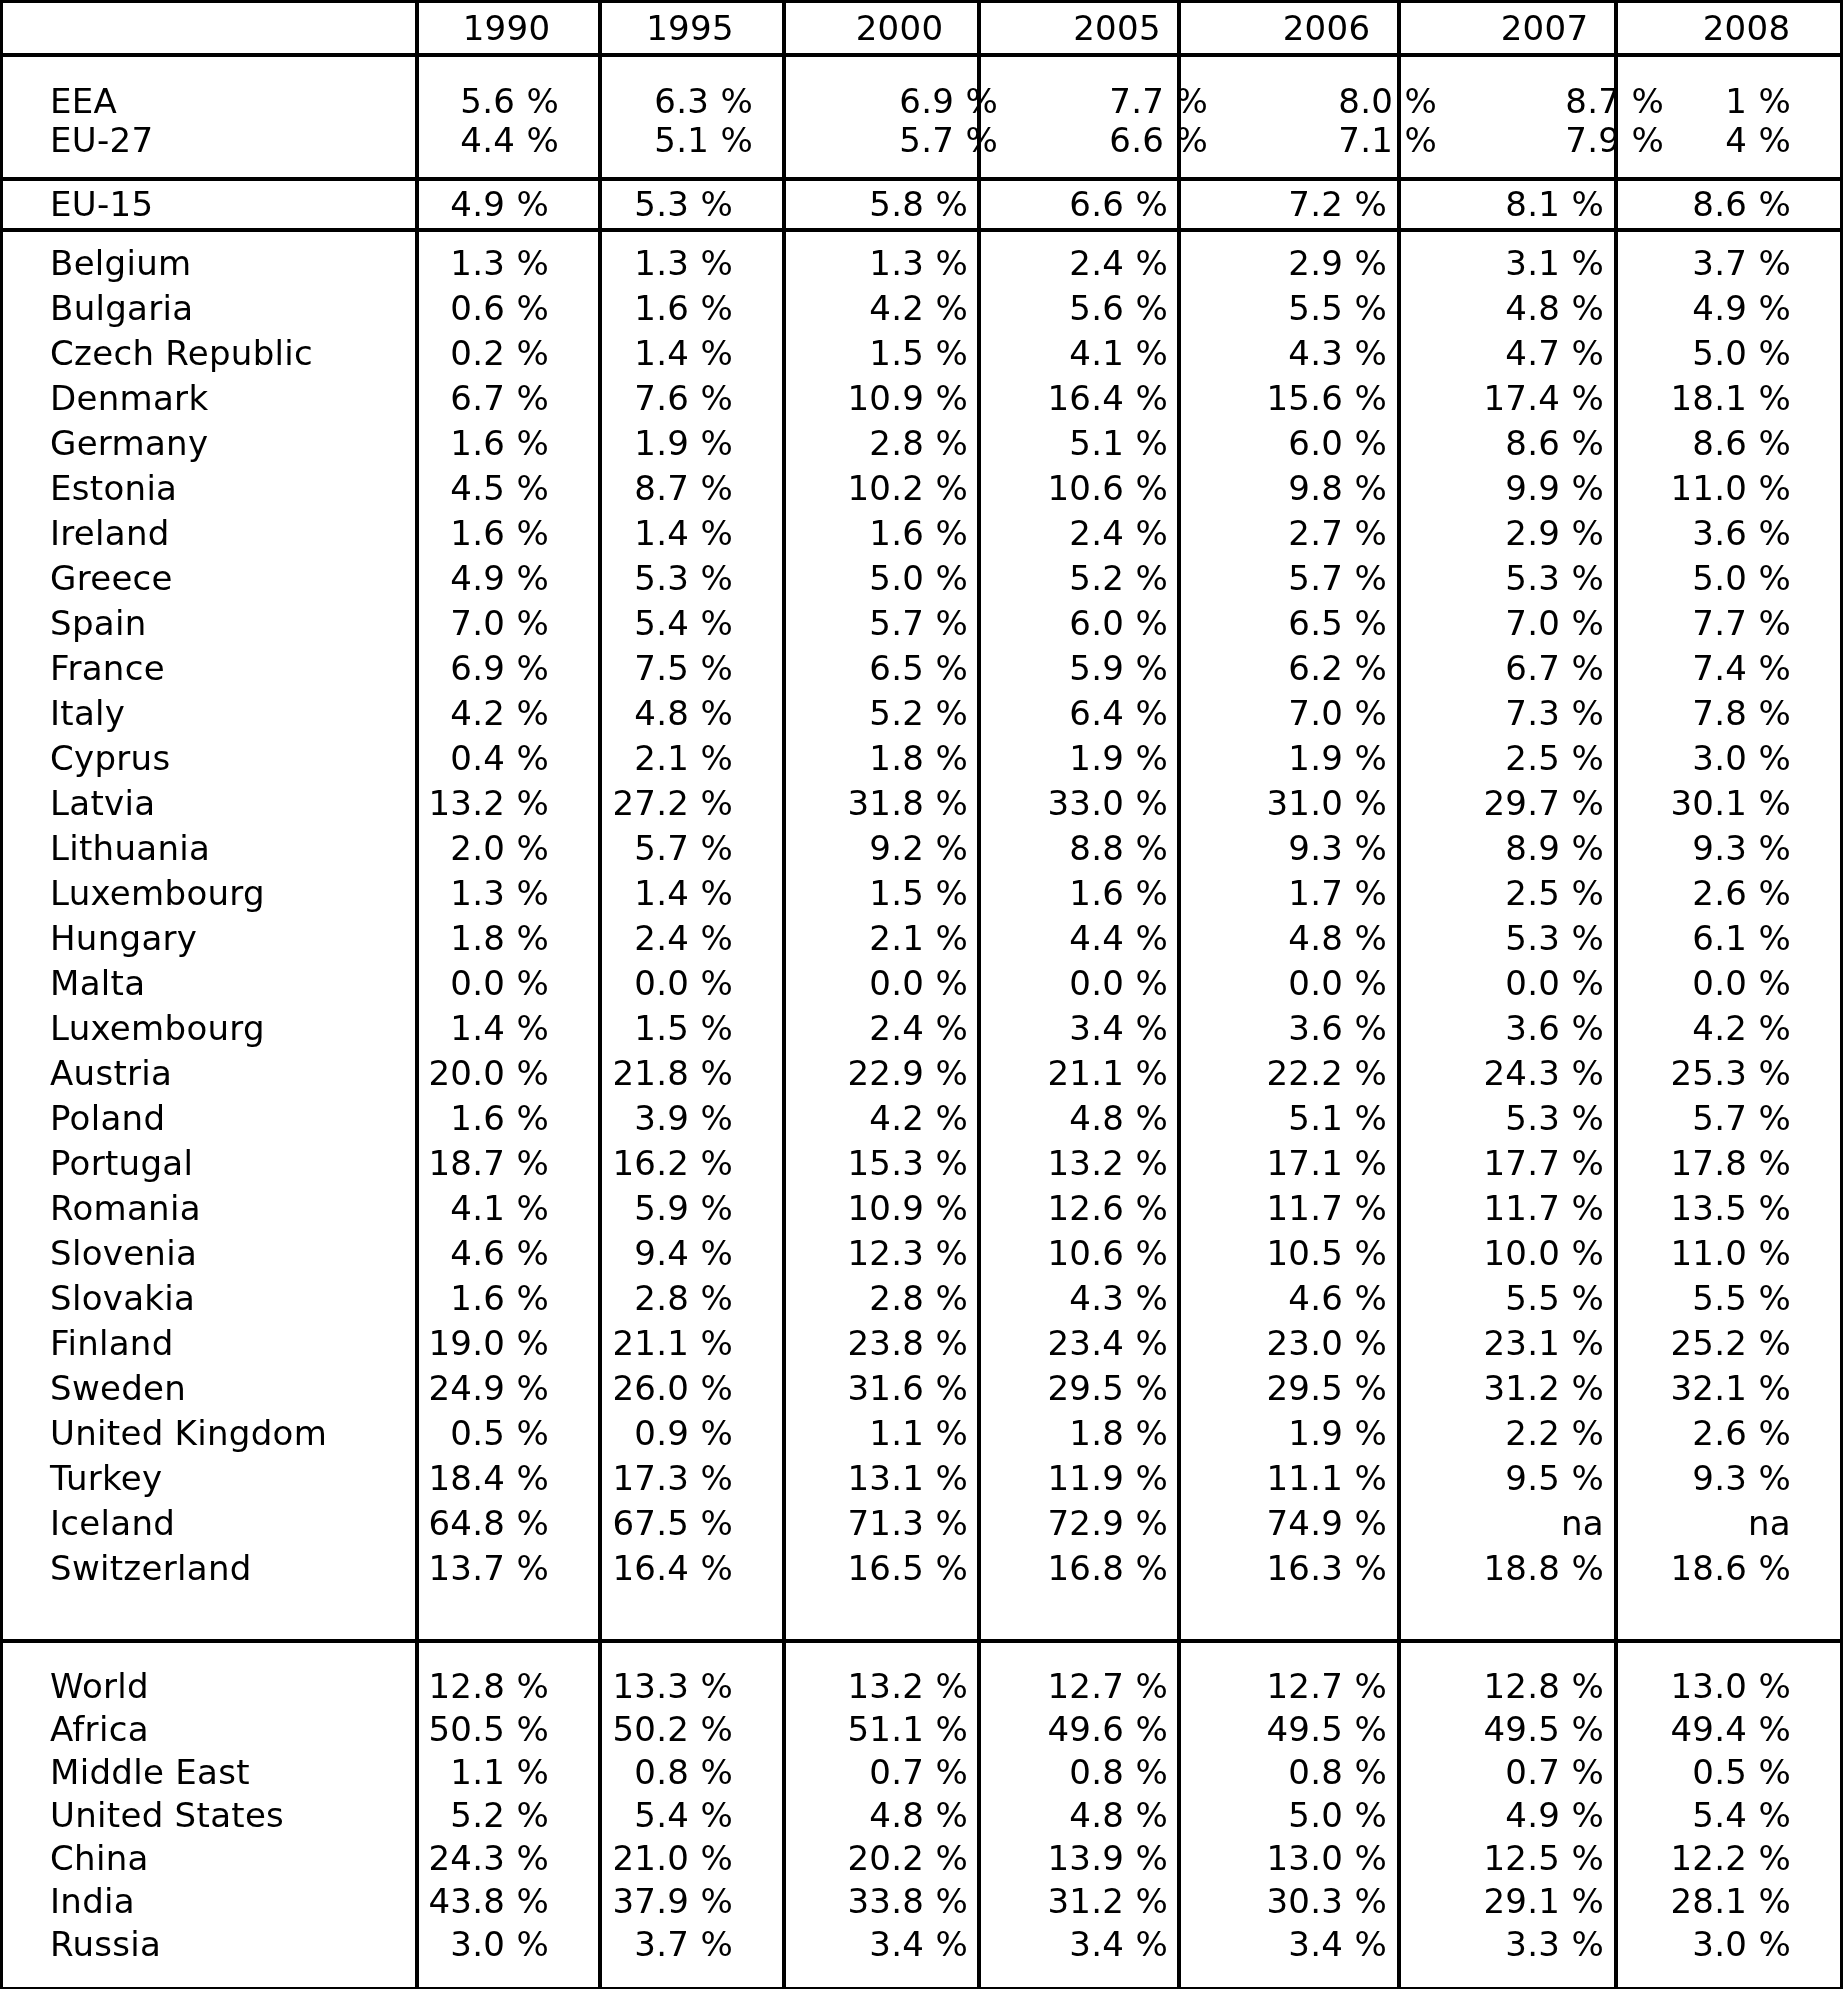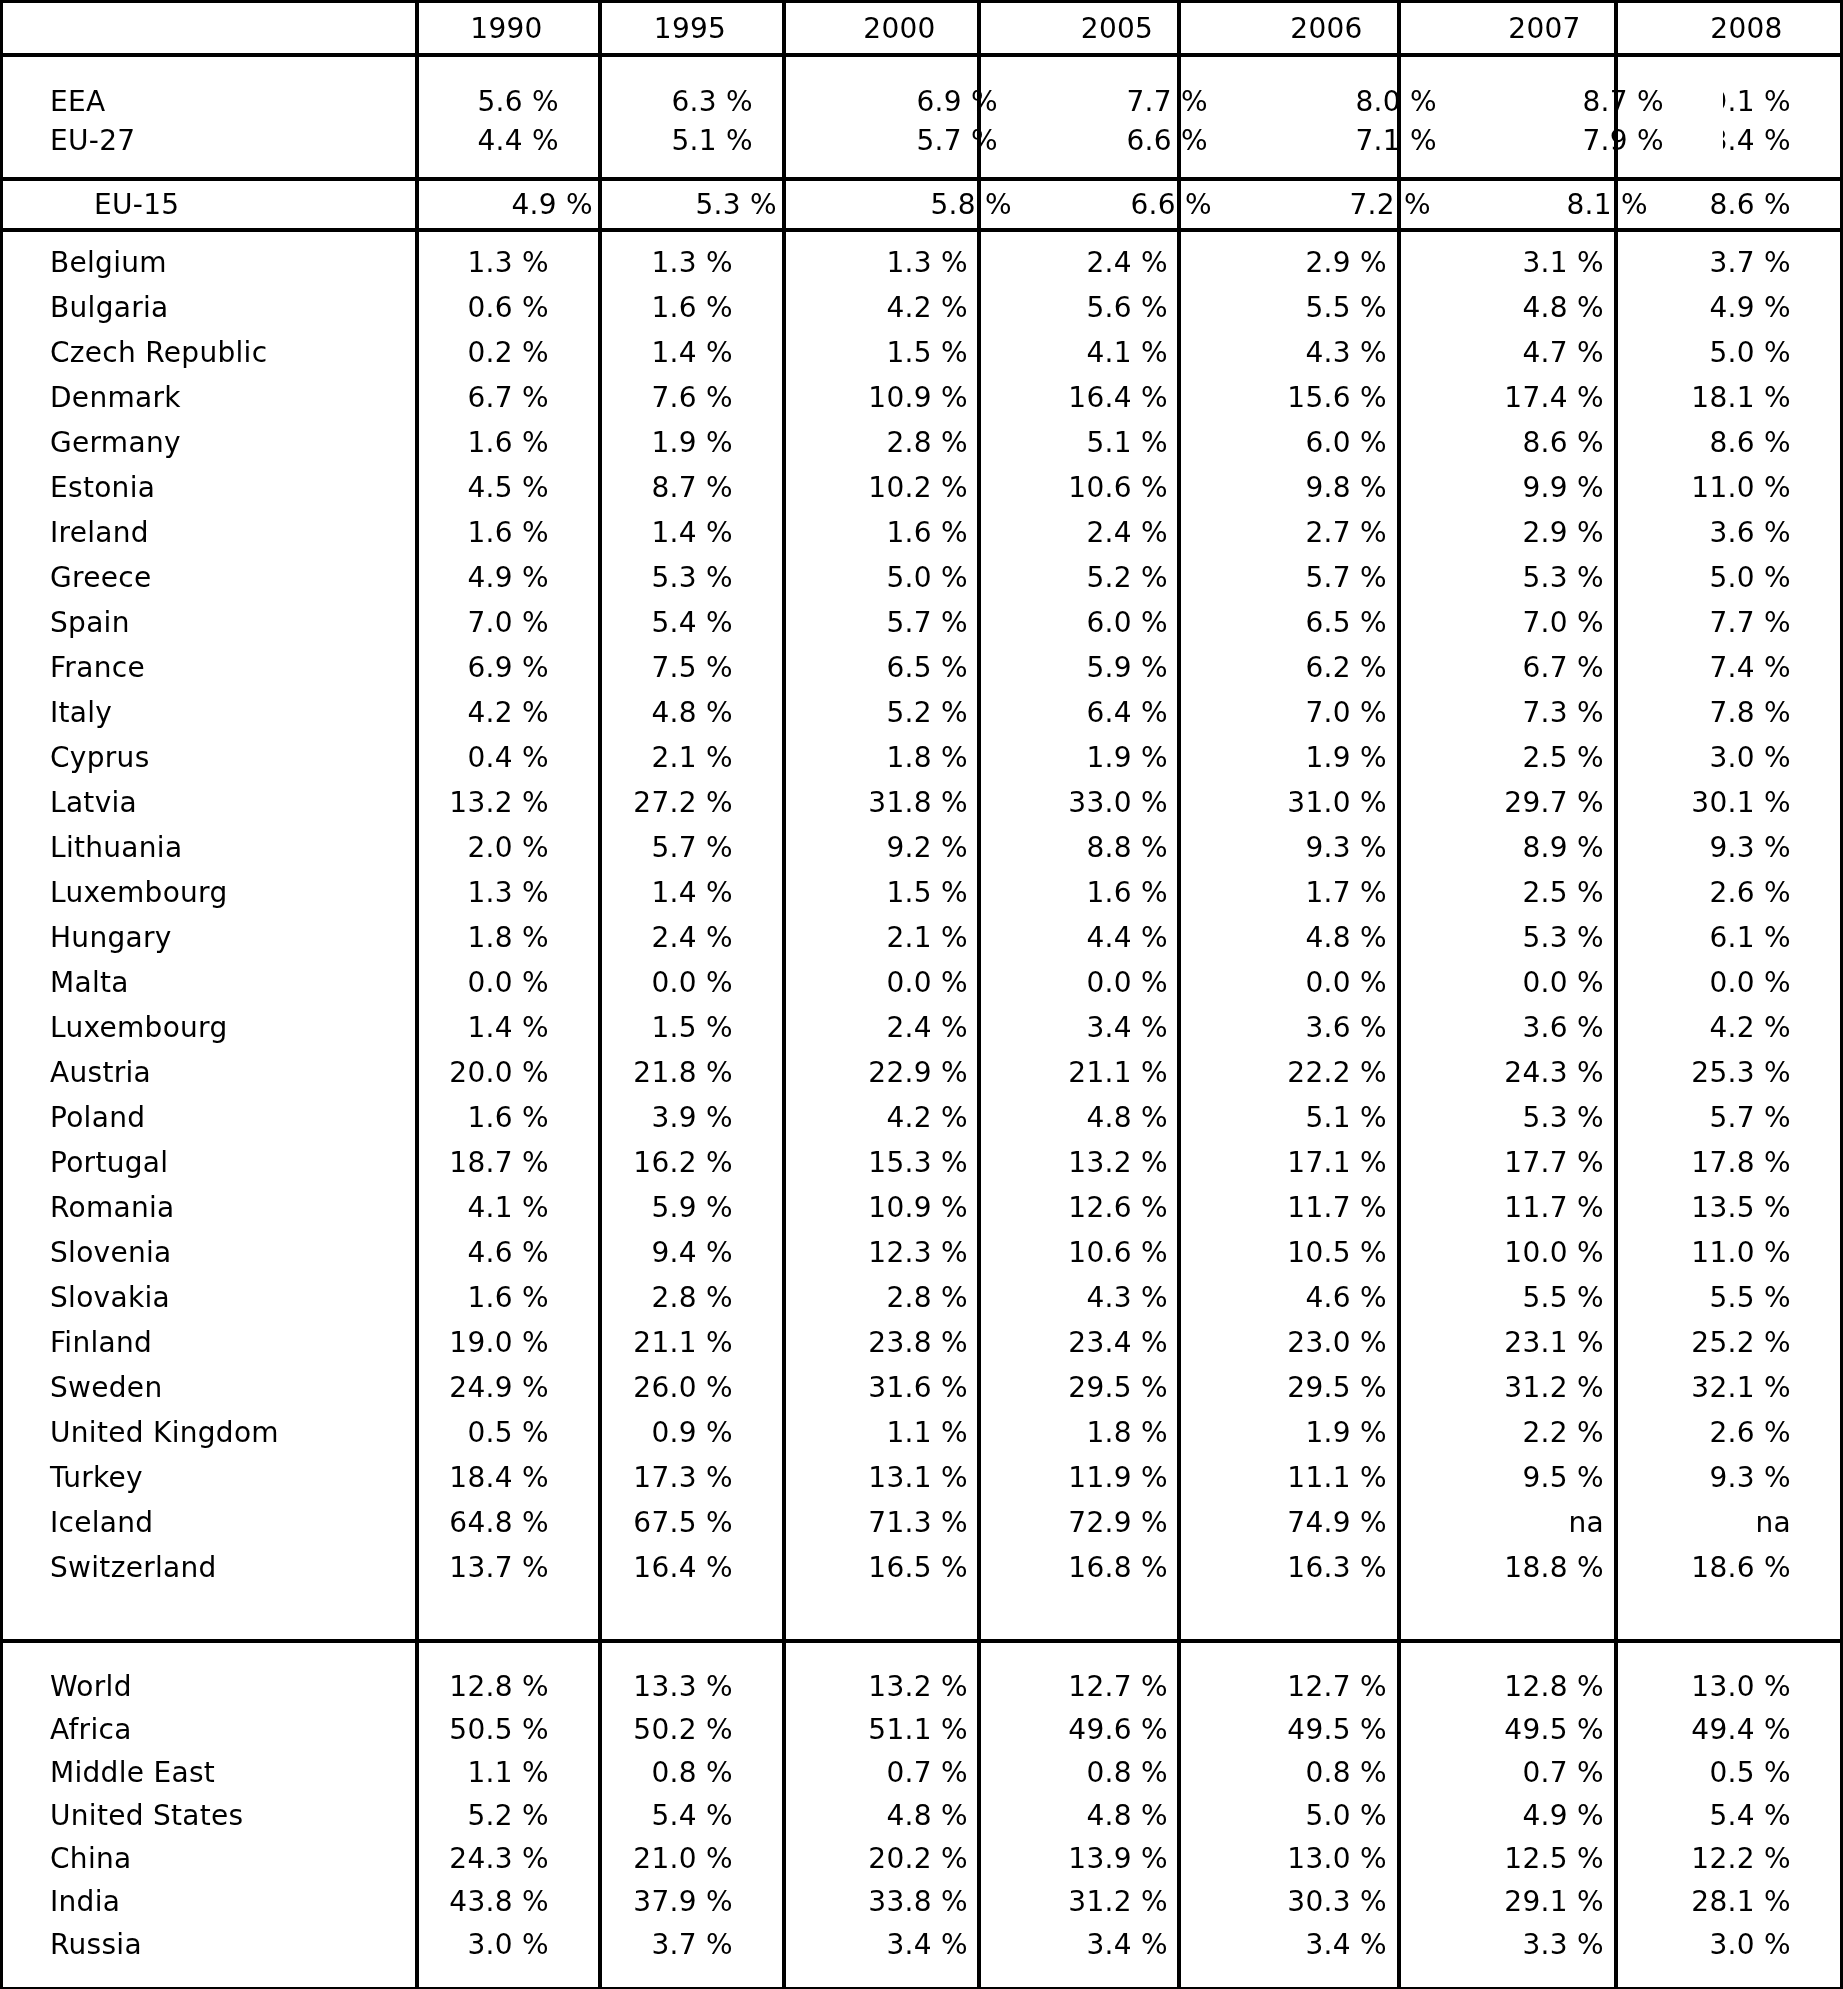--- a/index.html
+++ b/index.html
@@ -8,21 +8,21 @@
     background: #ffffff;
   }
   #table-container {
     position: relative;
     width: 1843px;
     height: 1990px;
     box-sizing: border-box;
     border: 3.9px solid #000000;
     background: #ffffff;
     font-family: "DejaVu Sans", "Liberation Sans", sans-serif;
-    font-size: 28px;
+    font-size: 34px;
     letter-spacing: 0.3px;
     color: #000000;
     overflow: hidden;
   }
   
   .vline {
     position: absolute;
     top: 0;
     bottom: 0;
     width: 3.9px;
@@ -33,21 +33,21 @@
     height: 3.9px;
     background: #000000;
   }
   .band {
     box-sizing: border-box;
     display: flex;
     flex-direction: column;
   }
   .band-header { height: 50px; }
   .band-eea { height: 120px; padding-top: 25px; }
-  .band-eu15 { height: 47px; justify-content: center; padding-left: 44px; }
+  .band-eu15 { height: 47px; justify-content: center; }
   .band-countries { height: 1407px; padding-top: 8.8px; }
   .band-world { height: 344px; padding-top: 22.4px; }
 
   .row {
     display: flex;
     flex: none;
     align-items: center;
   }
   .band-header .row { height: 50px; }
   .band-eea .row { height: 39px; gap: 10px; }

